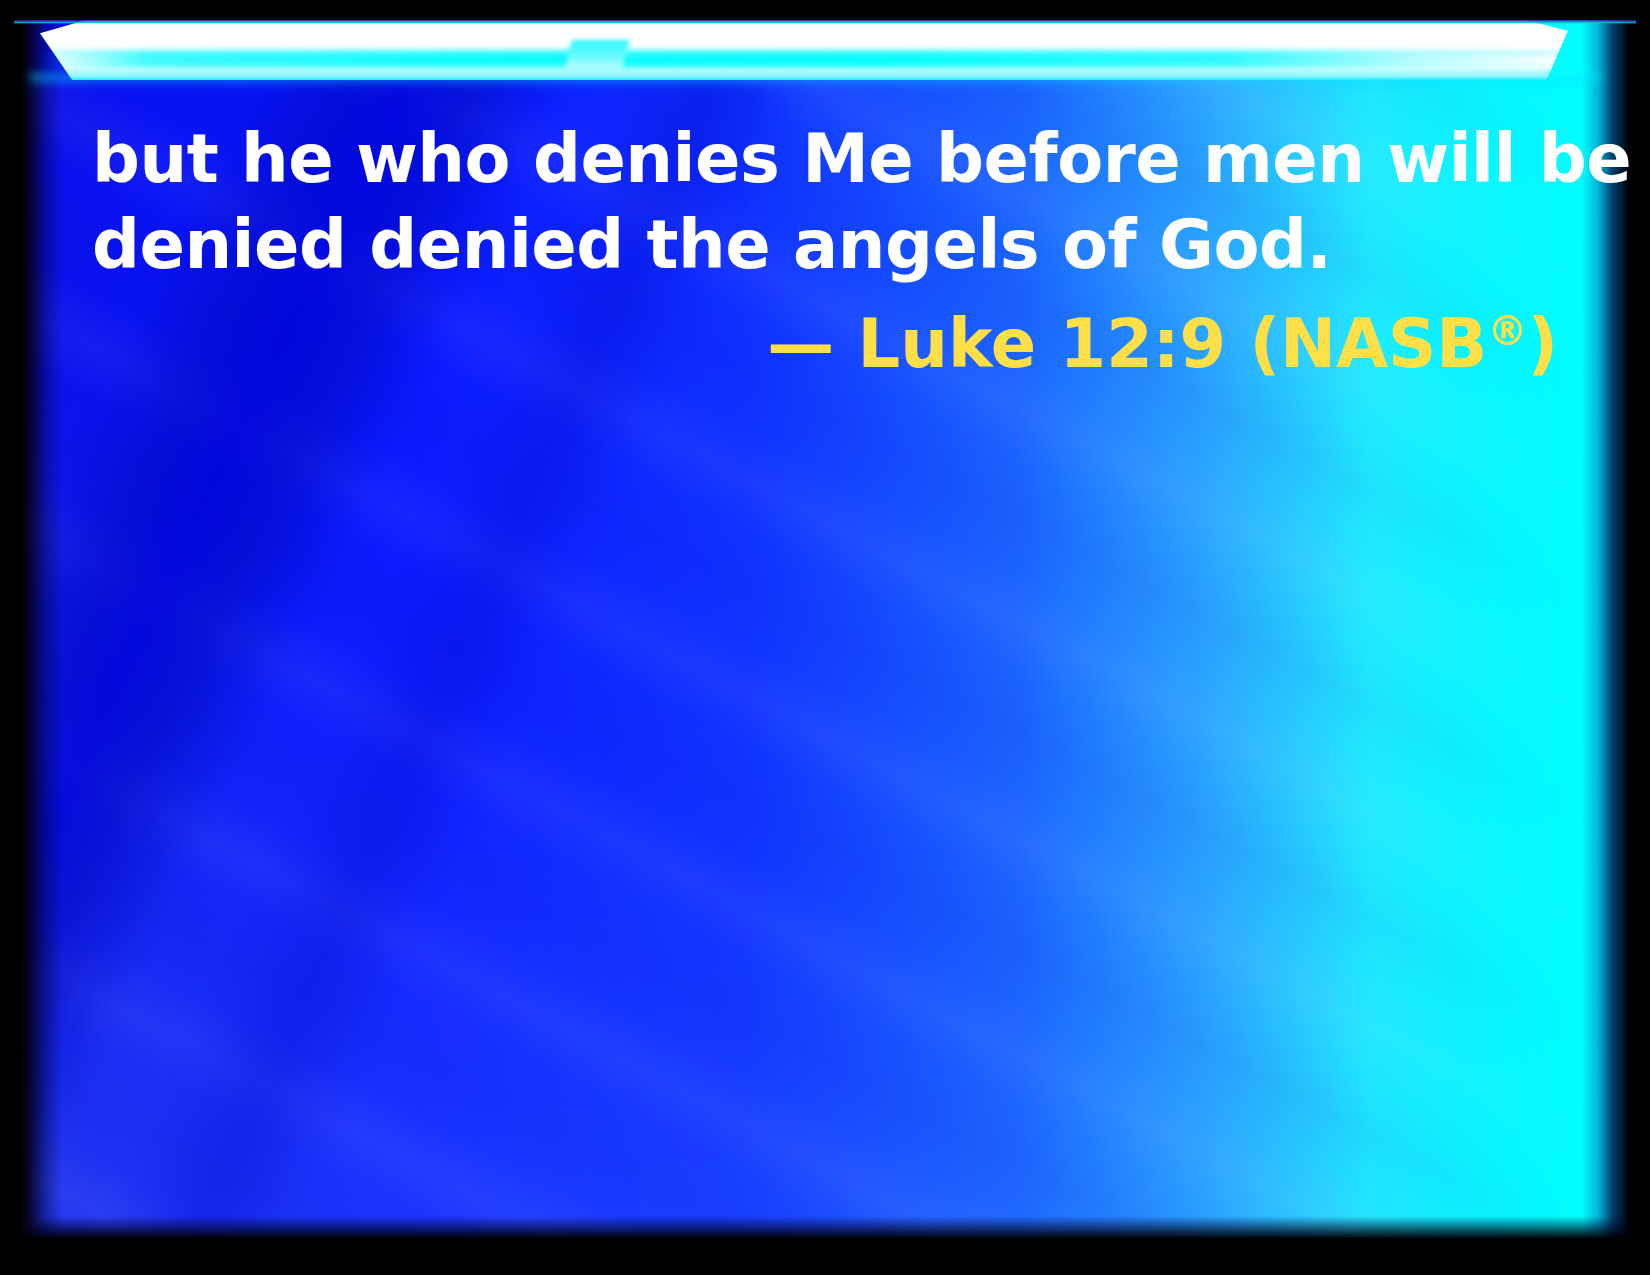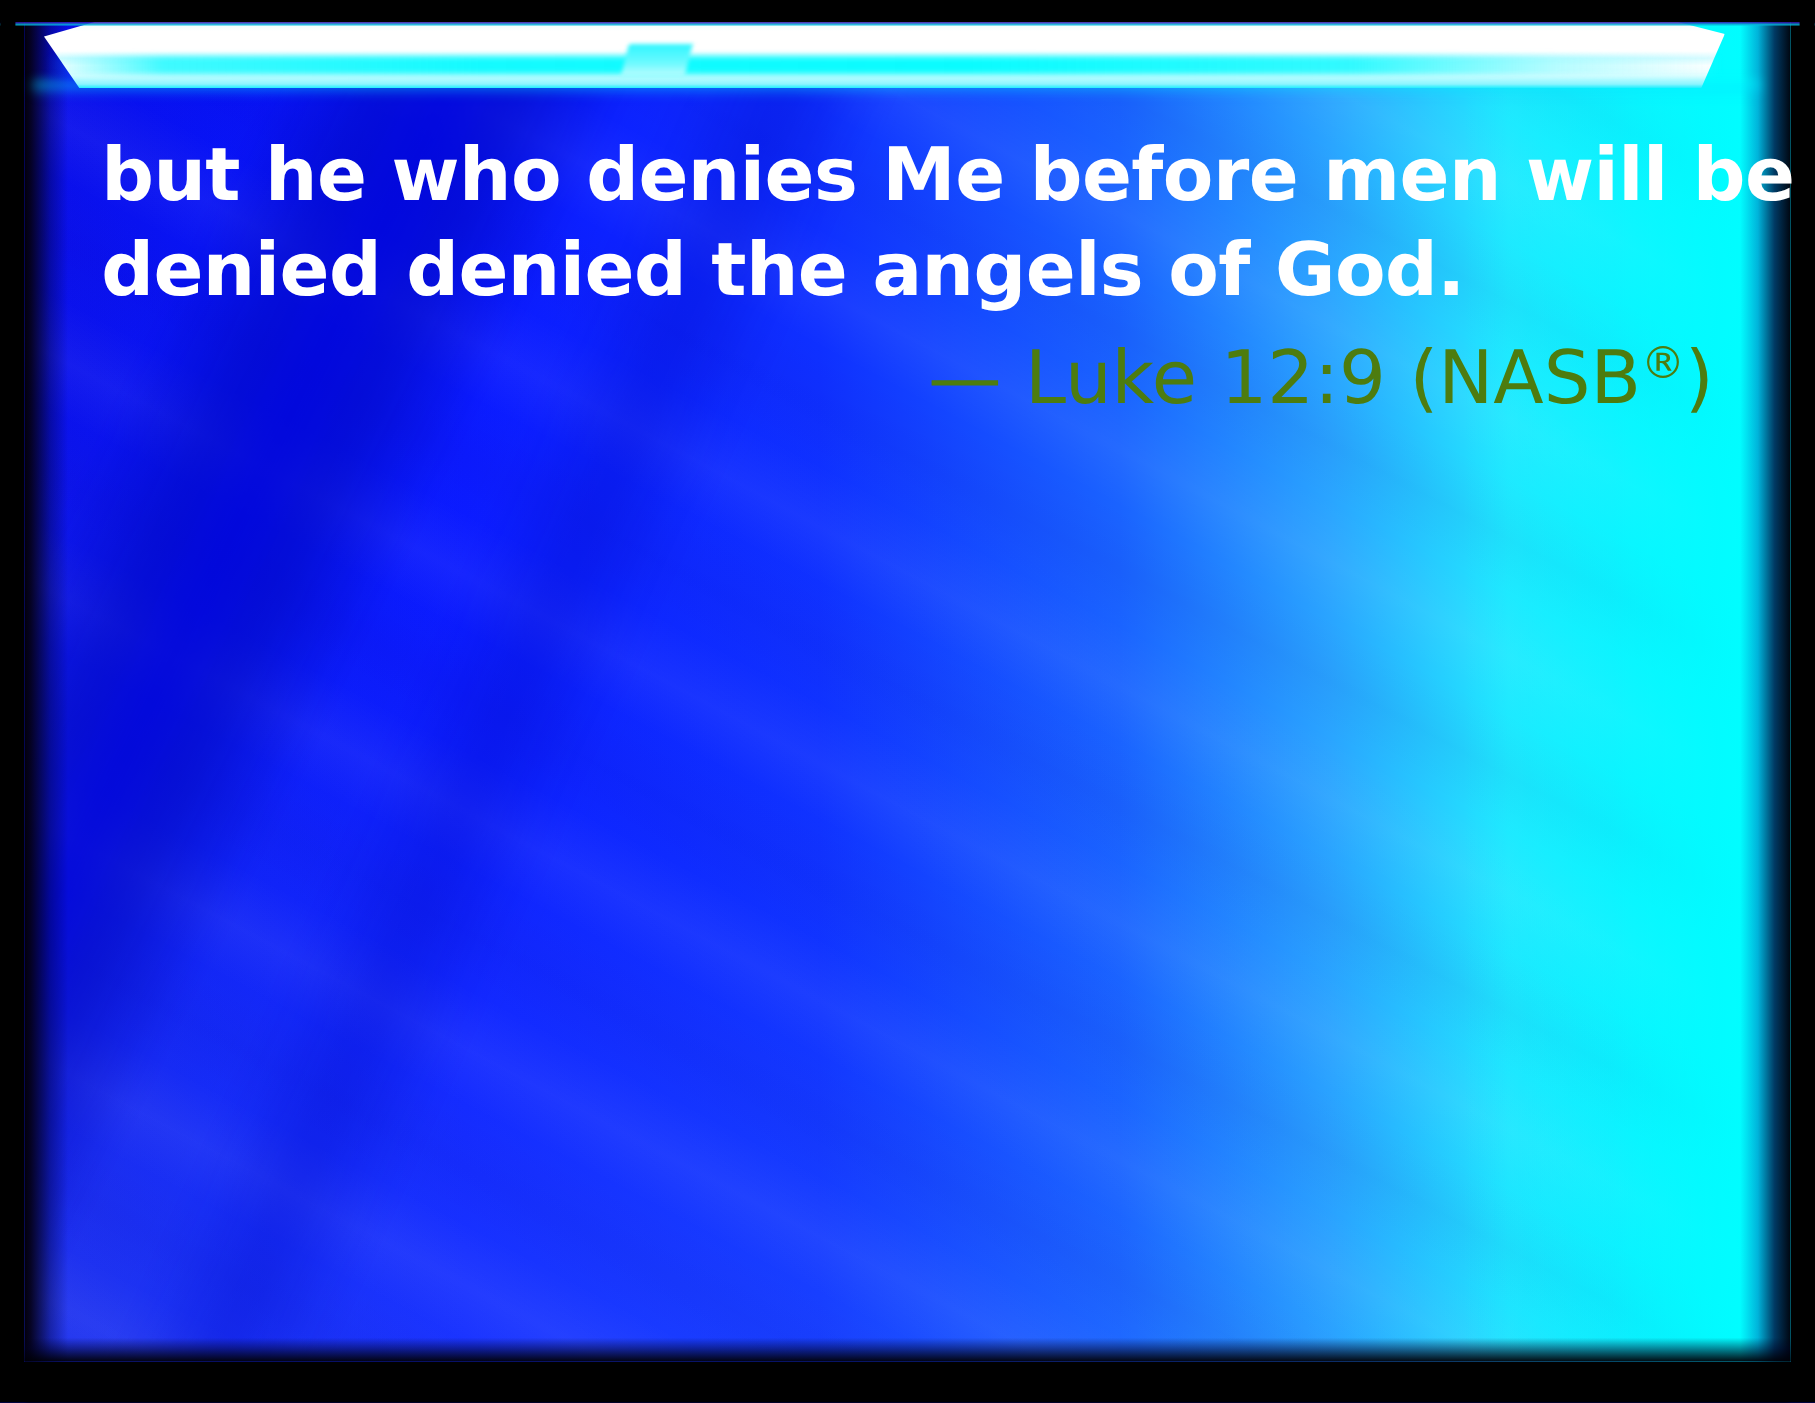--- a/index.html
+++ b/index.html
@@ -14,21 +14,20 @@
     overflow: hidden;
     font-family: "DejaVu Sans", sans-serif;
   }
 
   #slide {
     position: relative;
     width: 1650px;
     height: 1275px;
     background: #000000;
     overflow: hidden;
-    border-radius: 27px;
   }
 
   
   #canvas {
     position: absolute;
     left: 22px;
     top: 20px;
     width: 1606px;
     height: 1218px;
     overflow: hidden;
@@ -287,22 +286,22 @@
     left: 92px;
     top: 202px;
   }
   #verse-ref {
     position: absolute;
     left: 0;
     top: 288px;
     width: 1558px;
     text-align: right;
     font-family: "DejaVu Sans", sans-serif;
-    font-weight: normal;
-    color: #4d7c0f;
+    font-weight: bold;
+    color: #fde047;
     font-size: 67px;
     line-height: 87px;
     white-space: nowrap;
   }
   #verse-ref .reg {
     font-size: 40px;
     vertical-align: 22px;
   }
 </style>
 </head>

